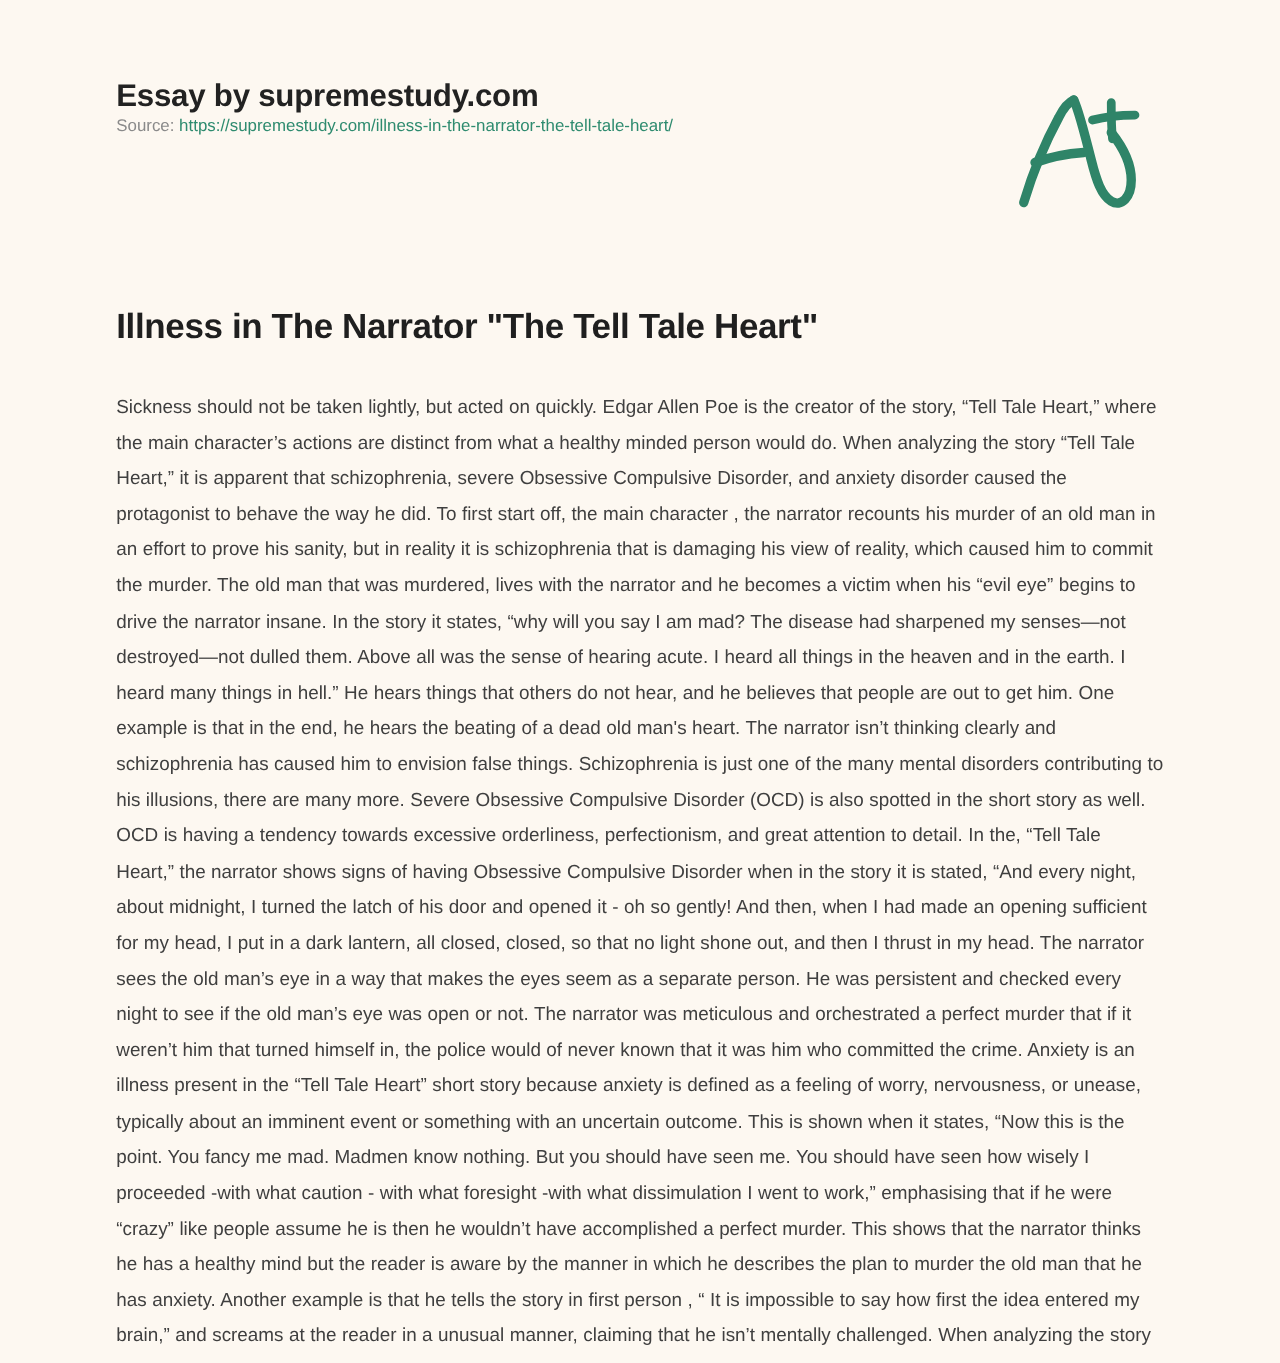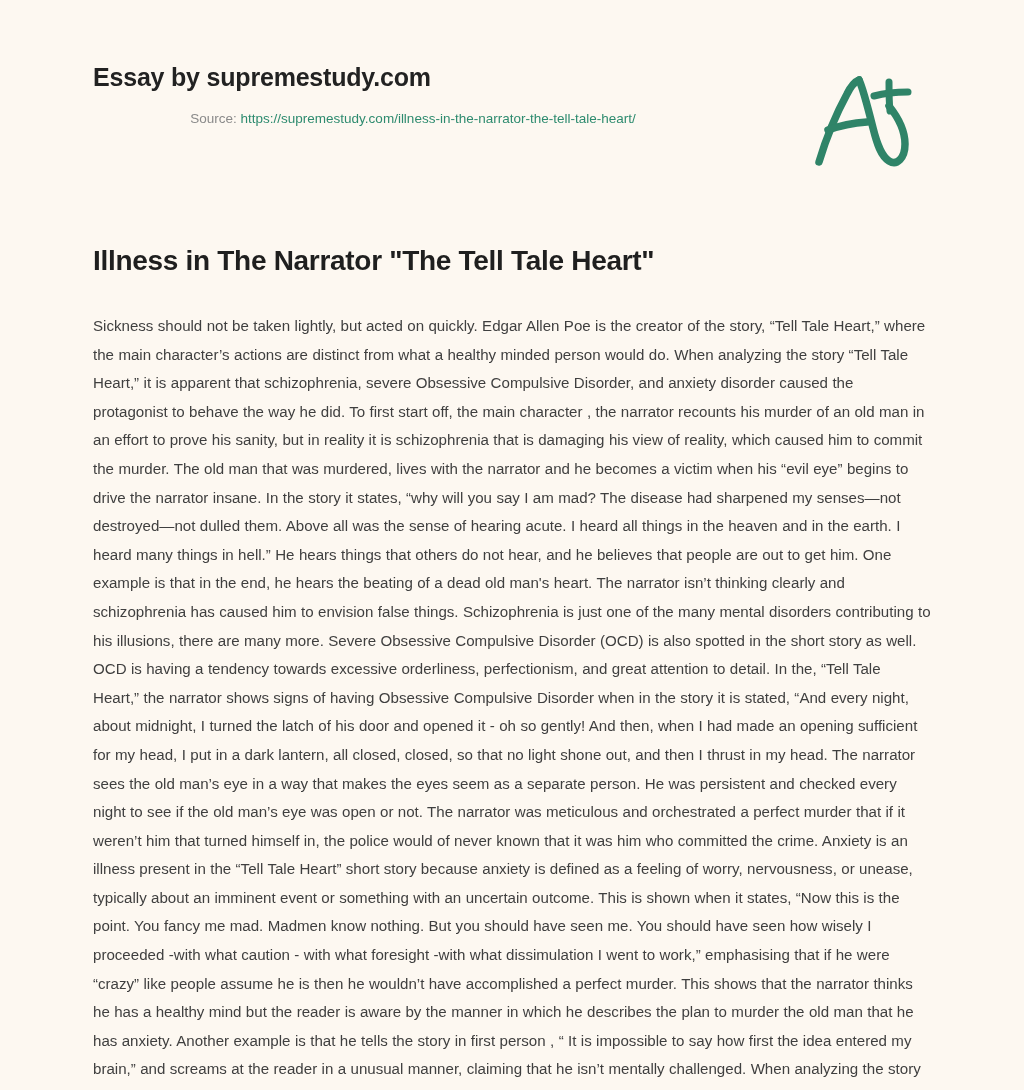--- a/index.html
+++ b/index.html
@@ -38,26 +38,24 @@
   }
   .brand-title {
     font-size: 25px;
     font-weight: bold;
     color: #222222;
     letter-spacing: -0.2px;
     line-height: 1.2;
     margin: 0;
   }
   .source-line {
-    margin-top: 18px;
     font-size: 13.5px;
     color: #8a8a8a;
     line-height: 1.3;
     white-space: nowrap;
-    text-align: center;
   }
   .source-link {
     color: #2e8b6f;
     text-decoration: none;
   }
 
   .logo {
     position: absolute;
     left: 805px;
     top: 58px;

